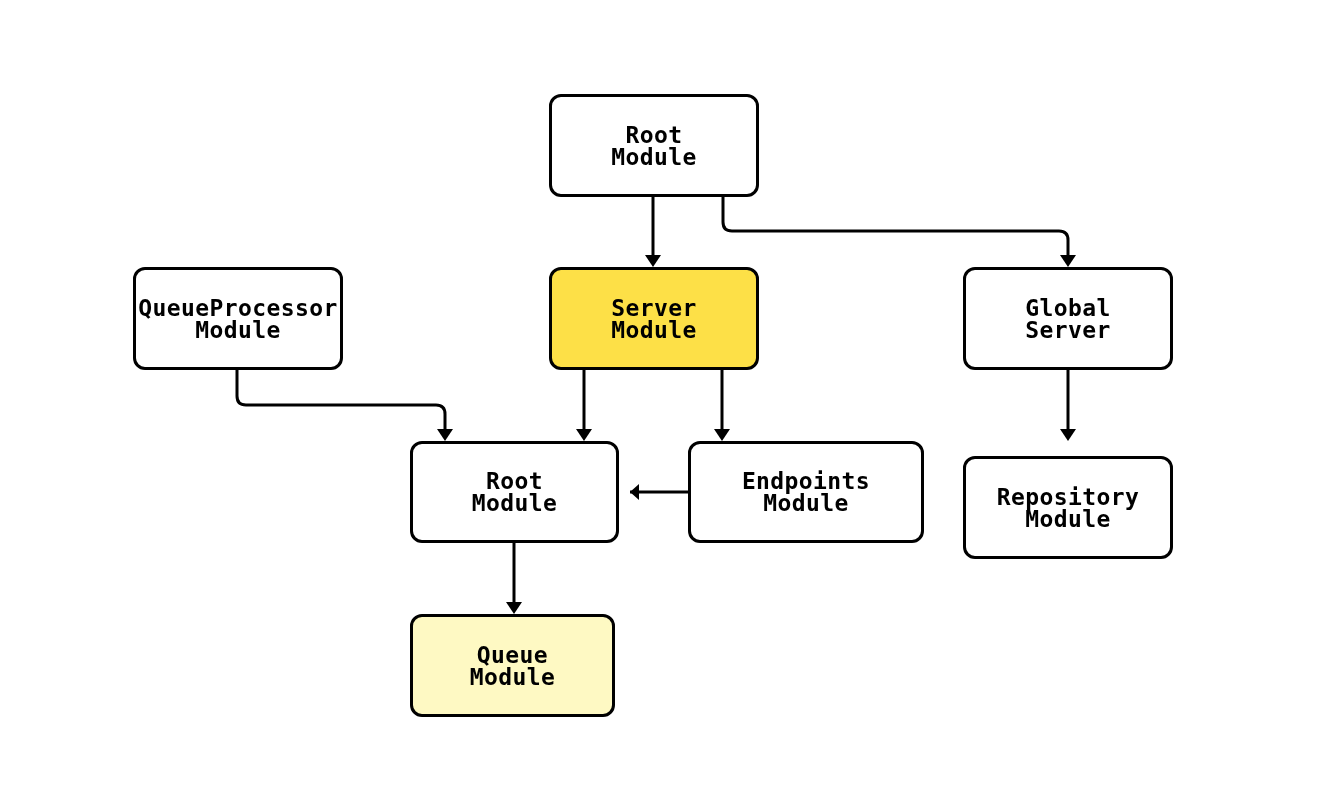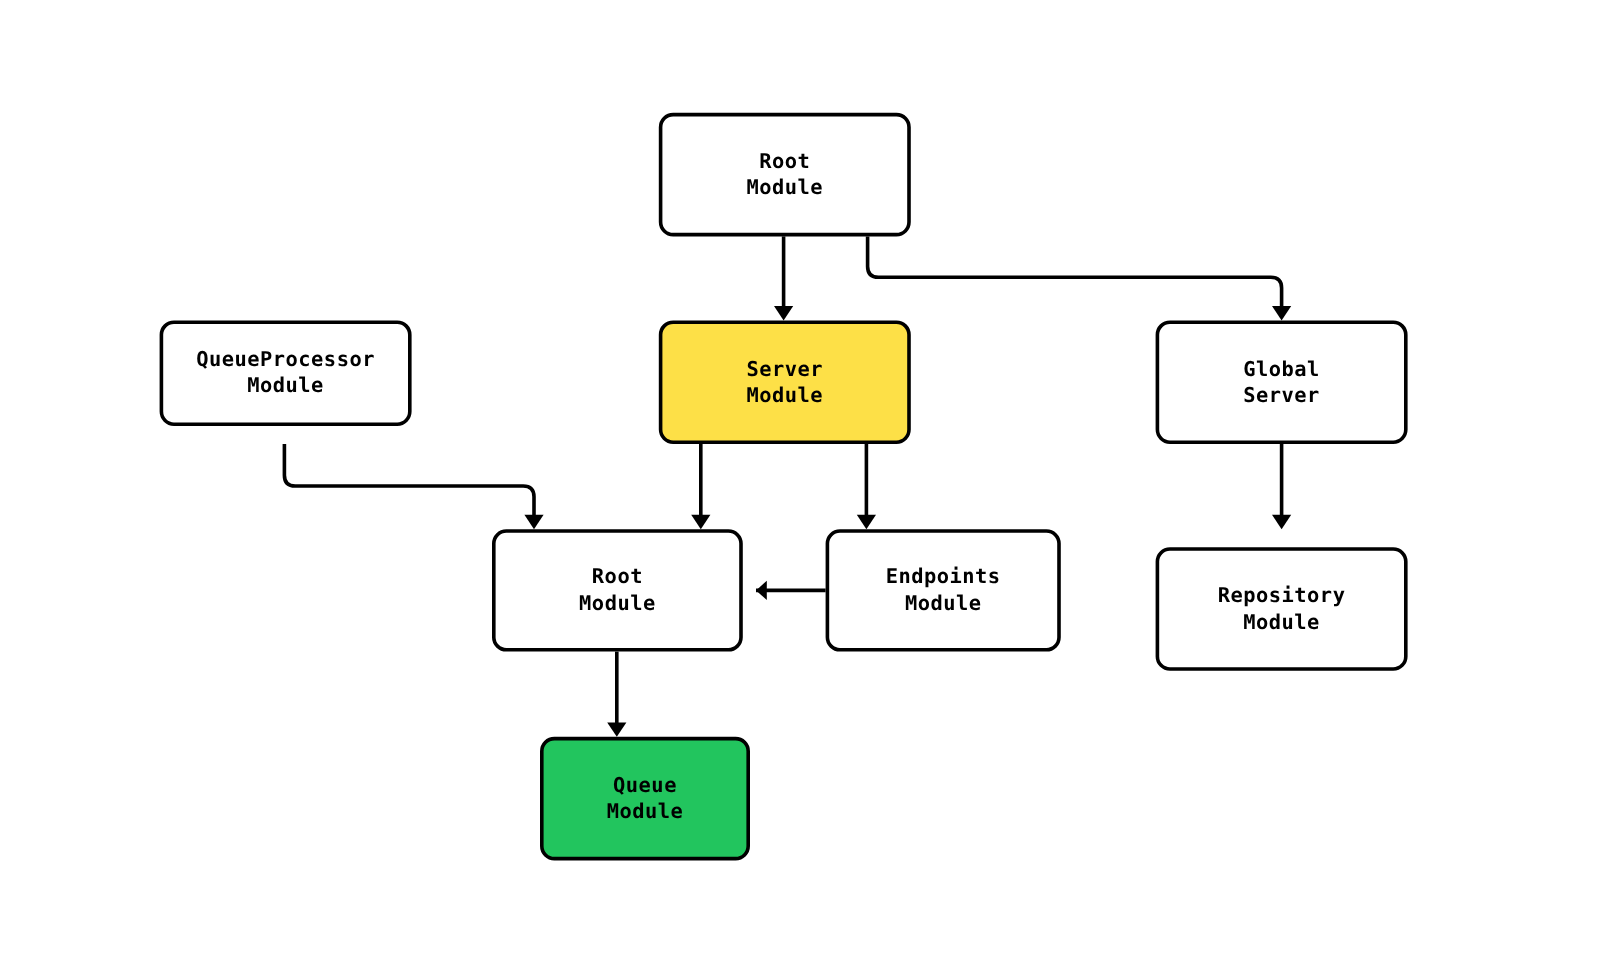--- a/index.html
+++ b/index.html
@@ -31,21 +31,21 @@
     border-radius: 12px;
     display: flex;
     flex-direction: column;
     align-items: center;
     justify-content: center;
     text-align: center;
     z-index: 2;
   }
   .node-label {
     font-family: "DejaVu Sans Mono", "Liberation Mono", monospace;
-    font-size: 17px;
+    font-size: 23px;
     font-weight: 700;
     line-height: 22px;
     color: #000000;
     letter-spacing: 0.4px;
     white-space: pre-line;
   }
 </style>
 </head>
 <body>
 
@@ -75,48 +75,48 @@
         <path d="M 514 543 L 514 603" fill="none"></path>
         <path d="M 514 614 L 506 602 L 522 602 Z" fill="#000000" stroke="none"></path>
       </g>
   </svg>
 
   <div class="node" style="left: 549px; top: 94px; width: 210px; height: 103px; border-color: rgb(0, 0, 0); background: rgb(255, 255, 255); border-width: 3px;">
     <span class="node-label">Root
 Module</span>
   </div>
 
-  <div class="node" style="left: 133px; top: 267px; width: 210px; height: 88px; border-color: rgb(0, 0, 0); background: rgb(255, 255, 255); border-width: 3px;">
+  <div class="node" style="left: 133px; top: 267px; width: 210px; height: 103px; border-color: rgb(0, 0, 0); background: rgb(255, 255, 255); border-width: 3px;">
     <span class="node-label">QueueProcessor
 Module</span>
   </div>
 
   <div class="node" style="left: 549px; top: 267px; width: 210px; height: 103px; border-color: rgb(0, 0, 0); background: #fde047; border-width: 3px;">
     <span class="node-label">Server
 Module</span>
   </div>
 
   <div class="node" style="left: 963px; top: 267px; width: 210px; height: 103px; border-color: rgb(0, 0, 0); background: rgb(255, 255, 255); border-width: 3px;">
     <span class="node-label">Global
 Server</span>
   </div>
 
   <div class="node" style="left: 410px; top: 441px; width: 209px; height: 102px; border-color: rgb(0, 0, 0); background: rgb(255, 255, 255); border-width: 3px;">
     <span class="node-label">Root
 Module</span>
   </div>
 
-  <div class="node" style="left: 688px; top: 441px; width: 196px; height: 102px; border-color: rgb(0, 0, 0); background: rgb(255, 255, 255); border-width: 3px;">
+  <div class="node" style="left: 688px; top: 441px; width: 236px; height: 102px; border-color: rgb(0, 0, 0); background: rgb(255, 255, 255); border-width: 3px;">
     <span class="node-label">Endpoints
 Module</span>
   </div>
 
   <div class="node" style="left: 963px; top: 441px; width: 210px; height: 103px; border-color: rgb(0, 0, 0); background: rgb(255, 255, 255); border-width: 3px; margin-top: 15px;">
     <span class="node-label">Repository
 Module</span>
   </div>
 
-  <div class="node" style="left: 410px; top: 614px; width: 175px; height: 103px; border-color: rgb(0, 0, 0); background: #22c55e; border-width: 3px; margin-left: 40px;">
+  <div class="node" style="left: 410px; top: 614px; width: 205px; height: 103px; border-color: rgb(0, 0, 0); background: #fef9c3; border-width: 3px;">
     <span class="node-label">Queue
 Module</span>
   </div>
 
 </div>
 
 </body></html>

